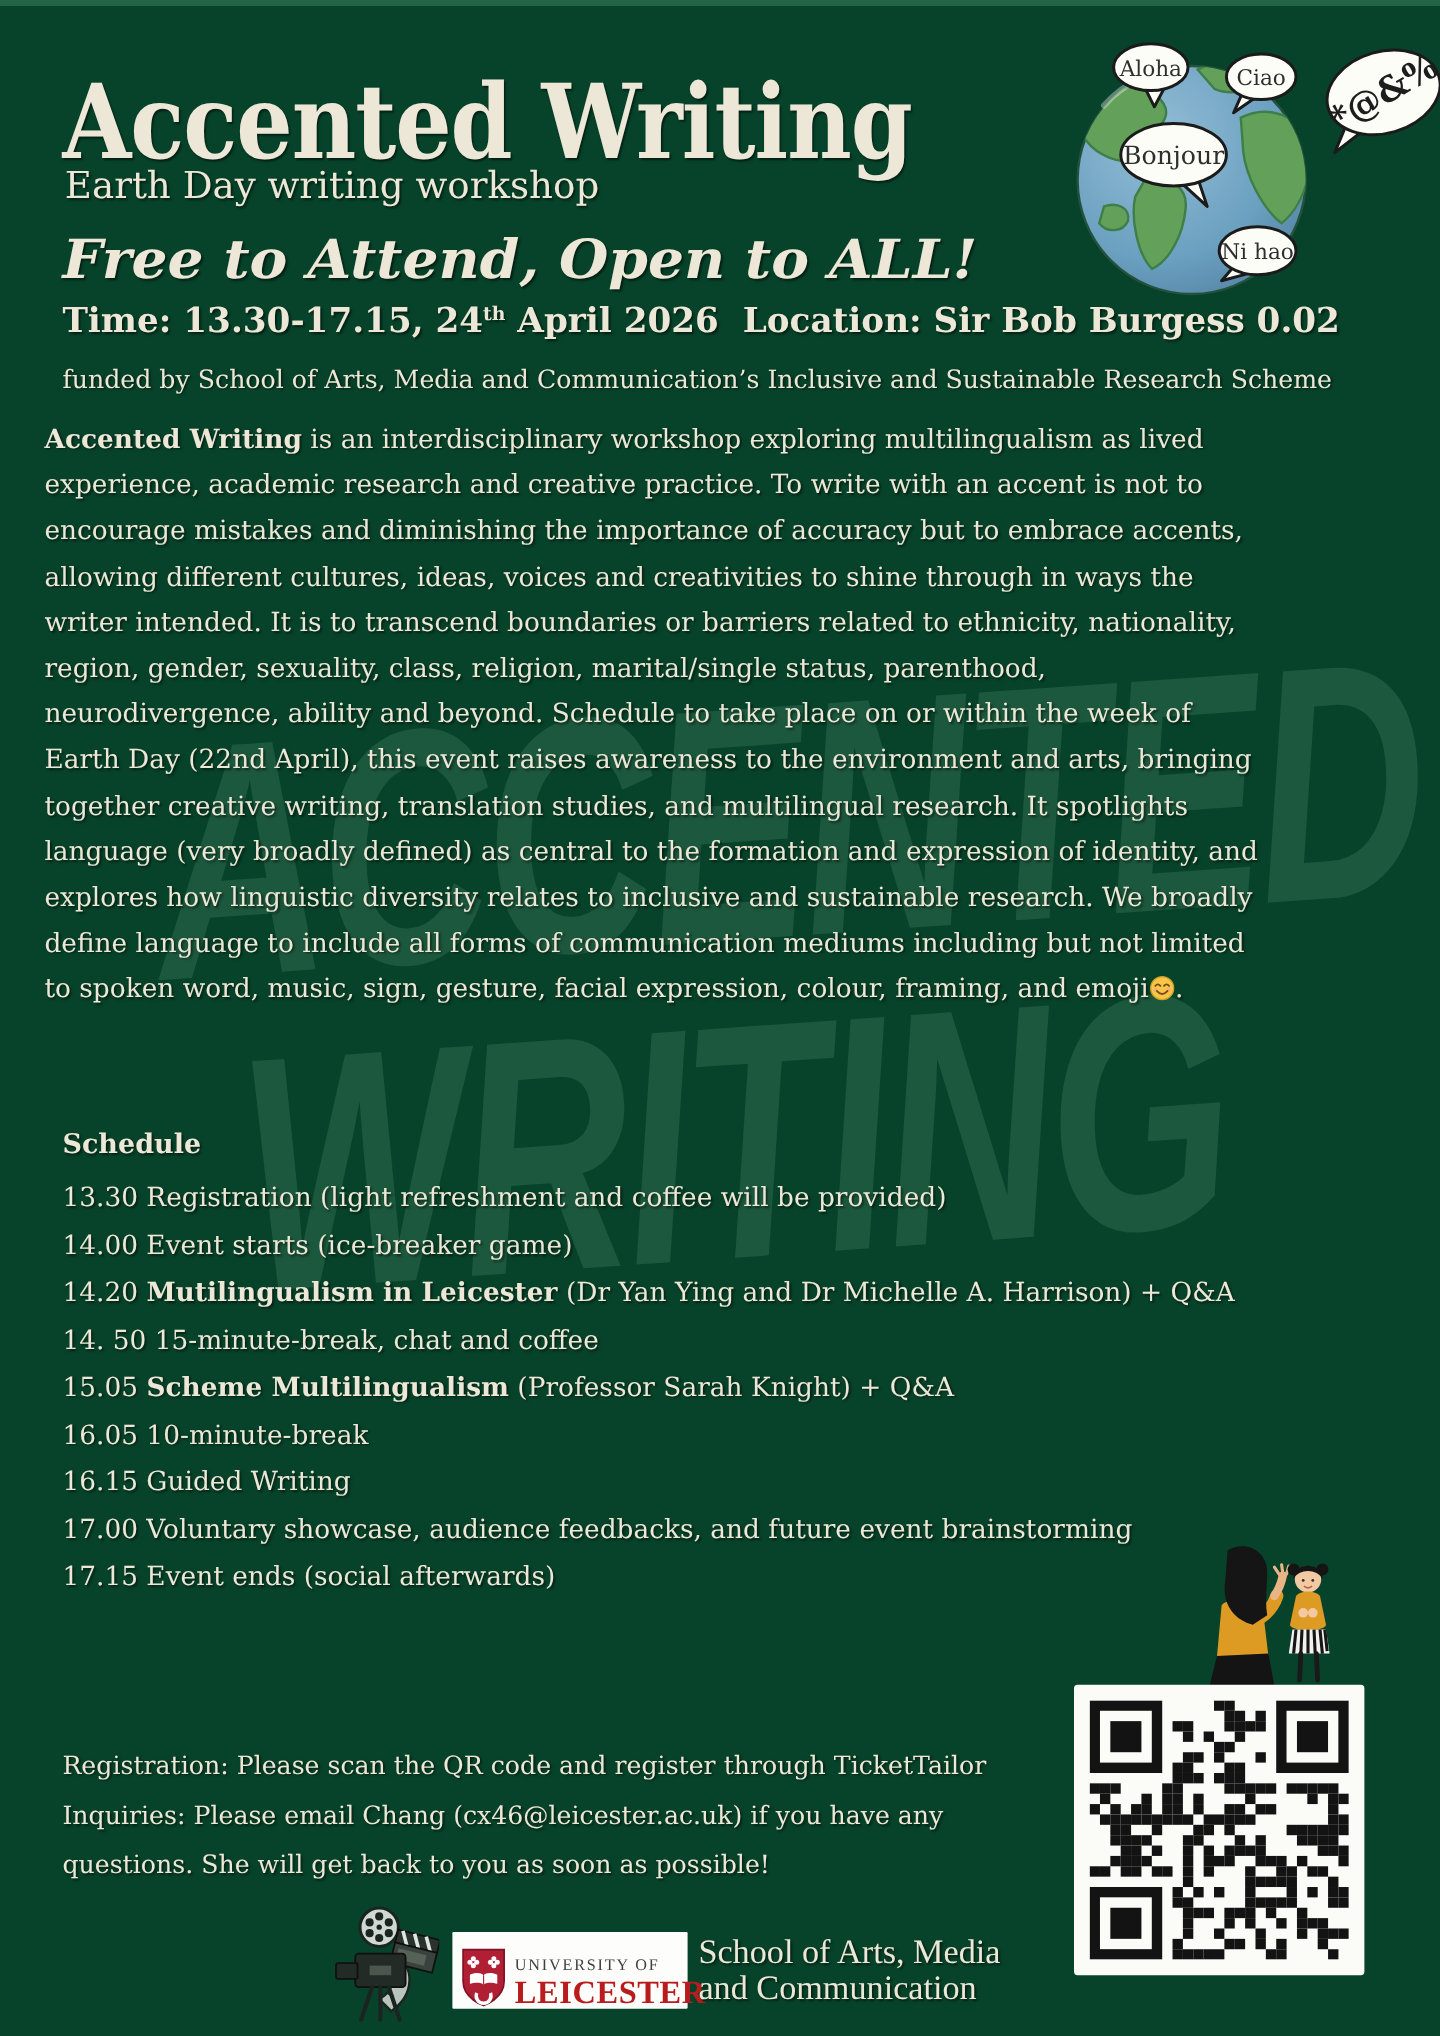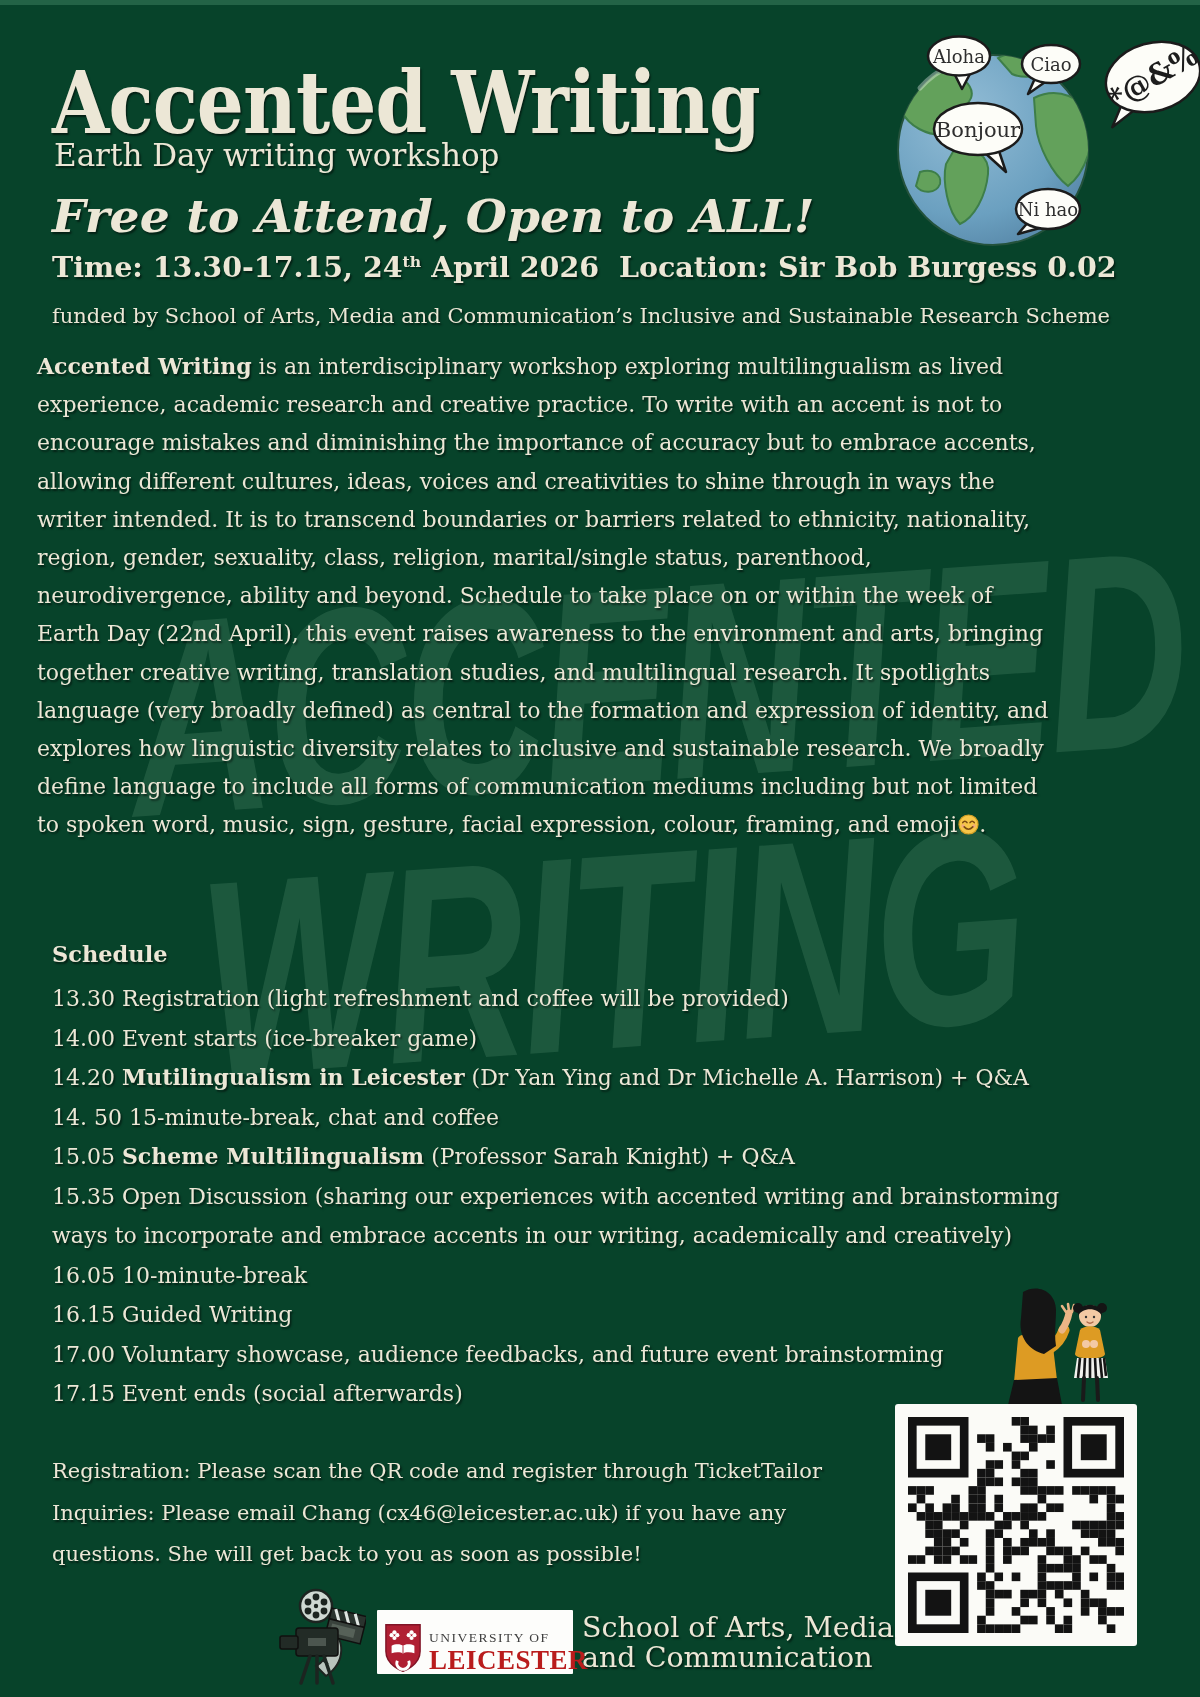--- a/index.html
+++ b/index.html
@@ -45,21 +45,21 @@
   .qr svg{position:absolute;left:13px;top:13px;width:216px;height:216px;}
 
   .film-svg{left:270px;top:1586px;width:96px;height:100px;}
 
   .uol-logo{left:377px;top:1610px;width:196px;height:64px;background:#fdfdfb;
             display:flex;align-items:flex-end;text-shadow:none;border-radius:1px;}
   .uol-shield{width:38px;height:52px;margin-left:7px;flex:0 0 auto;}
   .uol-text{margin-left:7px;font-family:"Liberation Serif",serif;line-height:1;}
   .uol-top{font-size:13.5px;letter-spacing:1.5px;color:#3f3f3f;white-space:nowrap;}
   .uol-name{font-size:27px;font-weight:700;color:#b91c1c;letter-spacing:.5px;margin-top:3px;white-space:nowrap;}
-  .school{left:582px;top:1613px;font-size:28.5px;line-height:30px;white-space:nowrap;}
+  .school{left:582px;top:1613px;font-size:28.5px;line-height:30px;white-space:nowrap;font-family:Liberation Serif, serif;}
 
   .smiley{display:inline-block;width:21px;height:21px;vertical-align:-3px;margin-left:1px;}
   b{font-weight:700;}
 </style>
 </head>
 <body>
 
 <div class="poster">
   <div class="top-edge"></div>
 
@@ -131,21 +131,20 @@
         <path d="M6.5,13.5 Q11,18.5 15.5,13.5" fill="none" stroke="#7a4b12" stroke-width="1.7" stroke-linecap="round"></path>
       </svg><span>.</span></div>
 
   <div class="layer sch-heading">Schedule</div>
   <div class="layer schedule">
     <div class="sch-item"><span>13.30 Registration (light refreshment and coffee will be provided)</span><b></b><span></span></div>
     <div class="sch-item"><span>14.00 Event starts (ice-breaker game)</span><b></b><span></span></div>
     <div class="sch-item"><span>14.20 </span><b>Mutilingualism in Leicester</b><span> (Dr Yan Ying and Dr Michelle A. Harrison) + Q&amp;A</span></div>
     <div class="sch-item"><span>14. 50 15-minute-break, chat and coffee</span><b></b><span></span></div>
     <div class="sch-item"><span>15.05 </span><b>Scheme Multilingualism</b><span> (Professor Sarah Knight) + Q&amp;A</span></div>
-    <div class="sch-item"><span>15.35 Open Discussion (sharing our experiences with accented writing and brainstorming ways to incorporate and embrace accents in our writing, academically and creatively)</span><b></b><span></span></div>
     <div class="sch-item"><span>16.05 10-minute-break</span><b></b><span></span></div>
     <div class="sch-item"><span>16.15 Guided Writing</span><b></b><span></span></div>
     <div class="sch-item"><span>17.00 Voluntary showcase, audience feedbacks, and future event brainstorming</span><b></b><span></span></div>
     <div class="sch-item"><span>17.15 Event ends (social afterwards)</span><b></b><span></span></div>
   </div>
 
   <svg class="layer people-svg" viewBox="0 0 118 120">
     <g>
       <path d="M20,52 C22,46 50,44 54,52 L59,94 L16,96 Z" fill="#dd9b23"></path>
       <path d="M52,62 C60,57 64,50 66,44" fill="none" stroke="#dd9b23" stroke-width="11" stroke-linecap="round"></path>

